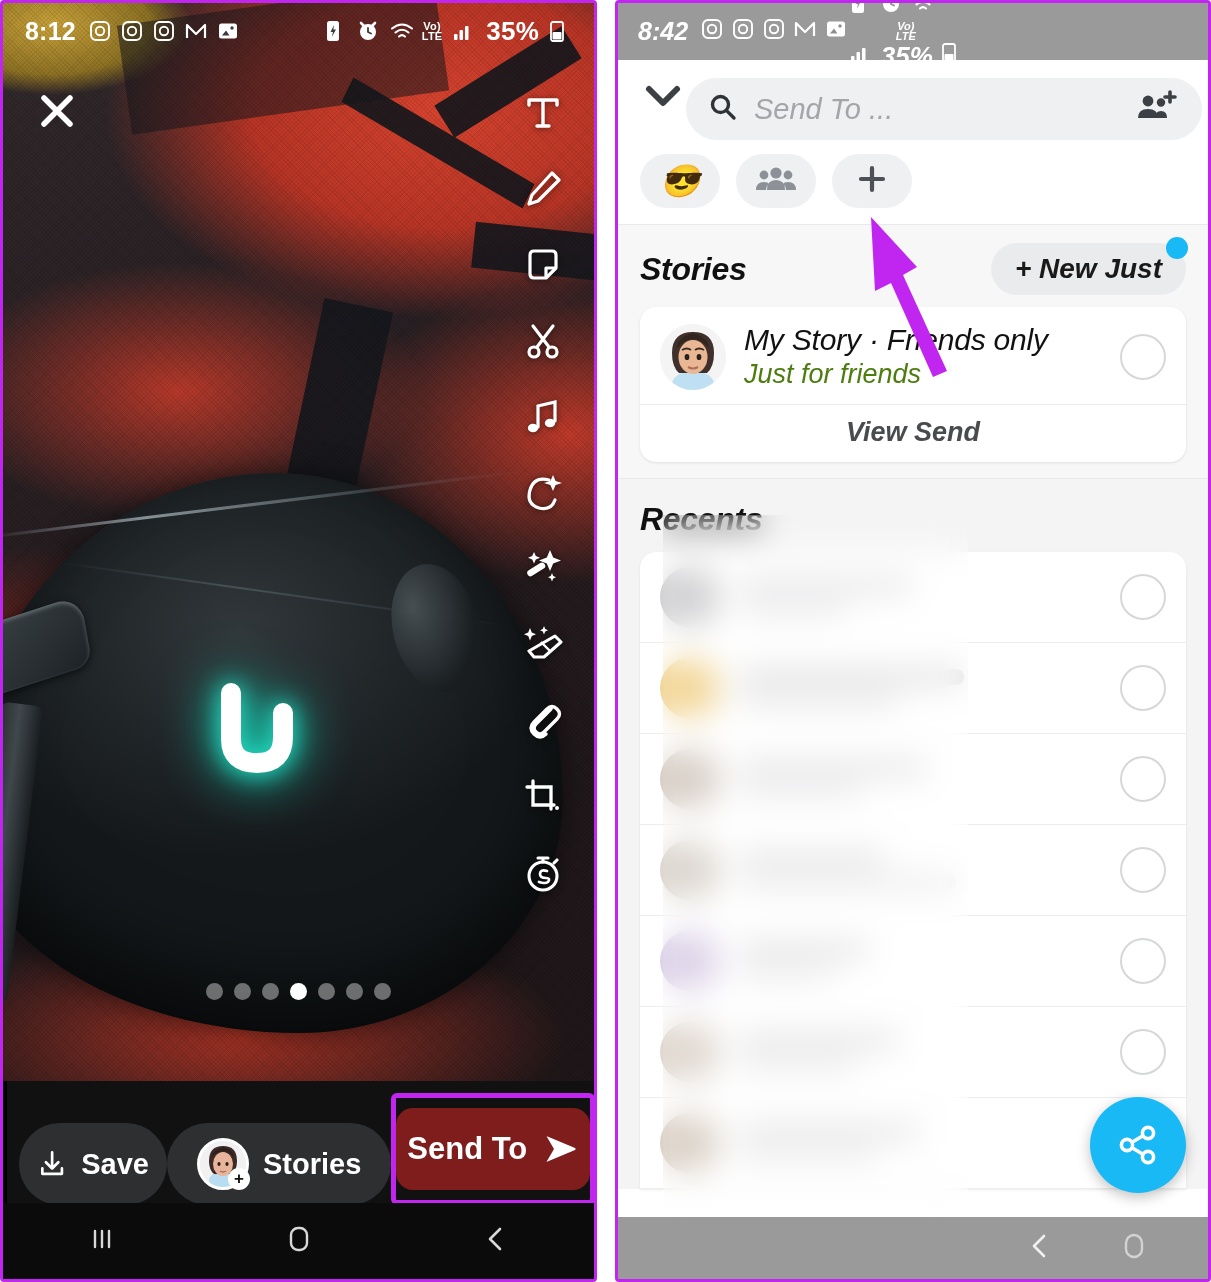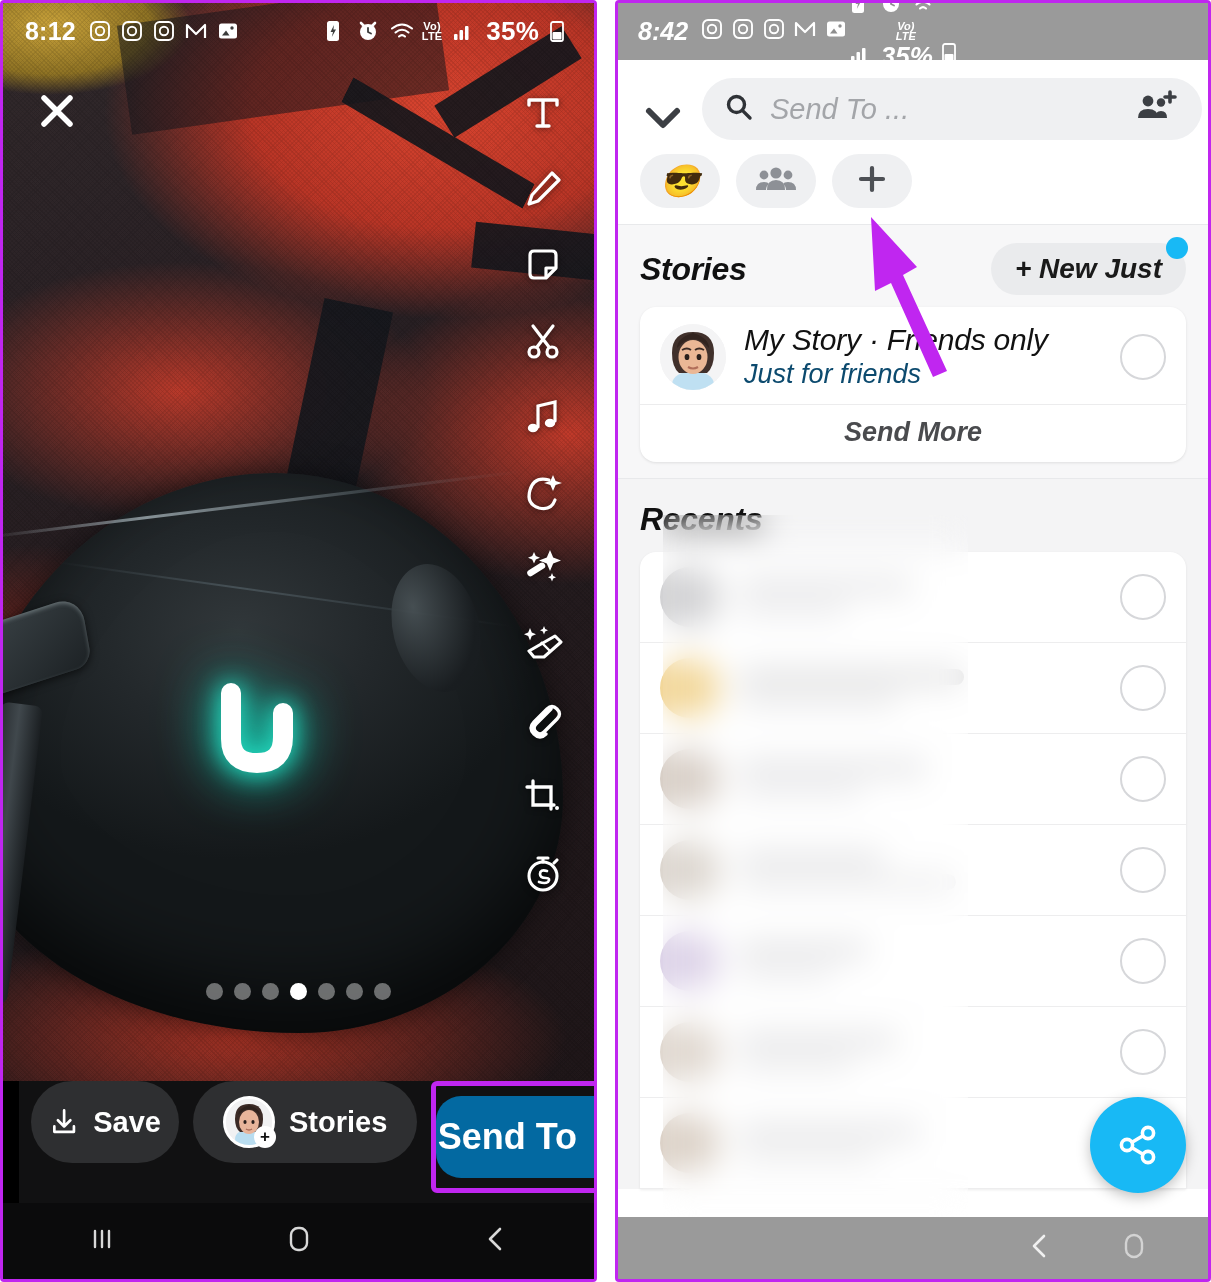--- a/index.html
+++ b/index.html
@@ -123,42 +123,42 @@
   
   .dots {
     position: absolute; left: 0; right: 0; top: 980px;
     display: flex; justify-content: center; gap: 11px;
   }
   .dot { width: 17px; height: 17px; border-radius: 50%; background: rgba(255,255,255,.40); }
   .dot.active { background: #ffffff; }
 
   
   .action-bar {
-    position: absolute; left: 16px; right: 0; top: 1078px; height: 124px;
+    position: absolute; left: 4px; right: 0; top: 1078px; height: 124px;
     background: #111112;
-    display: flex; align-items: flex-start; padding: 0 12px; gap: 14px;
+    display: flex; align-items: flex-end; padding: 0 12px; 
   }
   .pill {
     height: 82px; border-radius: 41px; background: #2e2f31;
     display: flex; align-items: center; justify-content: center; gap: 14px;
     color: #fff; font-size: 29px; font-weight: 700; padding: 0 30px;
   }
   .pill.save { width: 148px; padding: 0 18px; }
   .pill.stories { flex: 1; }
   .send-wrap {
     width: 216px; height: 112px;
     border: 5px solid #c026f0;
     border-radius: 6px;
     display: flex; align-items: center; justify-content: center;
     background: #111112;
   }
   .send-btn {
-    width: 194px; height: 82px; border-radius: 25px; background: #0369a1;
+    width: 194px; height: 82px; border-radius: 17px; background: #7f1d1d;
     display: flex; align-items: center; justify-content: center; gap: 16px;
-    color: #fff; font-size: 36px; font-weight: 700;
+    color: #fff; font-size: 31px; font-weight: 700;
   }
   .bitmoji-chip {
     width: 52px; height: 52px; border-radius: 50%;
     background: #f2f2f2; position: relative; flex: 0 0 auto;
     border: 3px solid #fff; overflow: visible;
   }
   .bitmoji-chip .plus-badge {
     position: absolute; right: -4px; bottom: -3px; width: 22px; height: 22px;
     border-radius: 50%; background: #fff; color: #111;
     font-size: 17px; line-height: 21px; text-align: center; font-weight: 700;
@@ -185,21 +185,21 @@
     display: flex; align-items: center; padding: 0 20px;
     color: #fff; font-size: 25px; font-weight: 700;
   }
   .sheet {
     position: absolute; left: 0; right: 0; top: 57px; bottom: 62px;
     background: #ffffff;
     overflow: hidden;
   }
   
   .search-row {
-    display: flex; align-items: flex-end; gap: 16px;
+    display: flex; align-items: flex-start; 
     padding: 18px 6px 10px 22px;
   }
   .chevron-down { flex: 0 0 auto; }
   .search-pill {
     flex: 1; height: 62px; background: #eff0f2; border-radius: 31px;
     display: flex; align-items: center; gap: 16px; padding: 0 22px;
   }
   .search-pill .ph { color: #a3a5a9; font-size: 29px; font-weight: 400; }
   .addfriends-icon { flex: 0 0 auto; margin-left: auto; }
 
@@ -235,21 +235,21 @@
     overflow: hidden;
   }
   .story-row { display: flex; align-items: center; padding: 16px 20px 14px 20px; gap: 18px; }
   .avatar {
     width: 66px; height: 66px; border-radius: 50%; background: #f4f4f5;
     flex: 0 0 auto; display: flex; align-items: center; justify-content: center;
     overflow: hidden;
   }
   .story-text { flex: 1; }
   .story-title { font-size: 30px; color: #111; font-weight: 400; letter-spacing: -.2px; }
-  .story-sub { font-size: 27px; color: #0c4a6e; margin-top: 2px; }
+  .story-sub { font-size: 27px; color: #4d7c0f; margin-top: 2px; }
   .ring {
     width: 46px; height: 46px; border-radius: 50%;
     border: 2px solid #d6d7da; flex: 0 0 auto;
   }
   .view-more {
     border-top: 1px solid #ececed;
     text-align: center; padding: 12px 0 14px 0;
     font-size: 27px; font-weight: 700; color: #4a4b4e;
   }
 
@@ -704,21 +704,21 @@
                 <path d="M35 26 Q39 23 44 26" stroke="#3a2a24" stroke-width="1.8" fill="none"></path>
                 <path d="M28 43 Q33 46 38 43" stroke="#b06e59" stroke-width="2.1" fill="none"></path>
               </svg>
             </span>
             <span class="story-text">
               <span class="story-title" style="display:block">My Story · Friends only</span>
               <span class="story-sub" style="display:block">Just for friends</span>
             </span>
             <span class="ring"></span>
           </div>
-          <div class="view-more">Send More</div>
+          <div class="view-more">View Send</div>
         </div>
       </div>
 
       <div class="divider"></div>
 
       <div class="recents-sec">
         <div class="recents-title">Recents</div>
         <div class="recents-card">
 
           <div class="recent-row">

